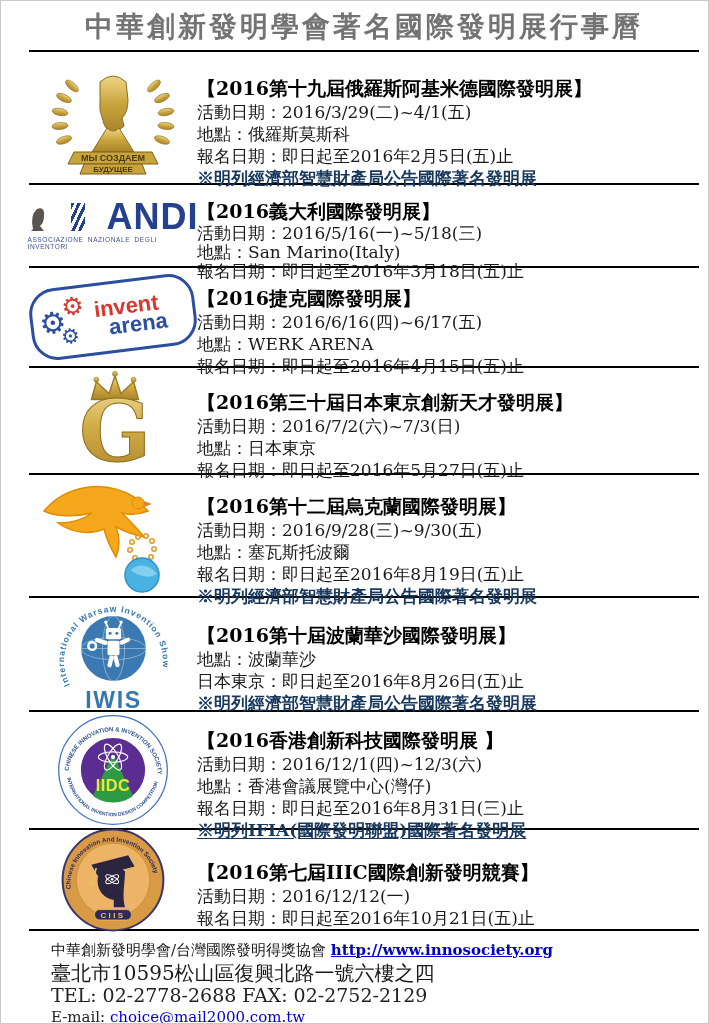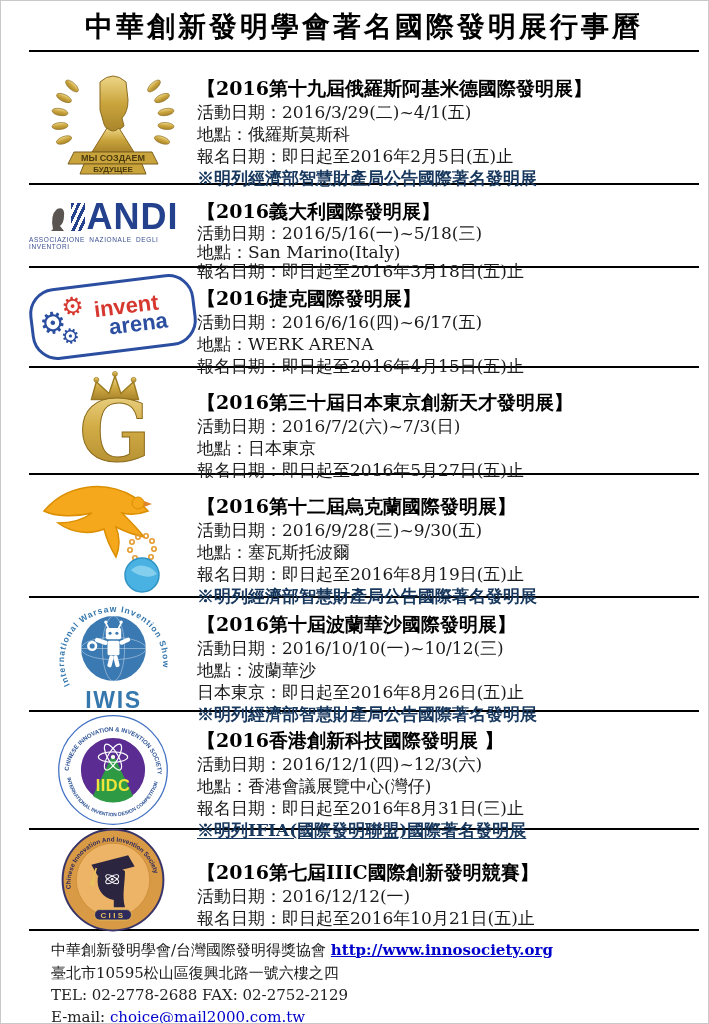--- a/index.html
+++ b/index.html
@@ -3,35 +3,35 @@
 <meta charset="utf-8">
 <style>
   html,body{margin:0;padding:0;background:#fff;}
   .page{
     position:relative;width:709px;height:1024px;margin:0;overflow:hidden;
     background:#ffffff;border:1px solid #c9c9c9;box-sizing:border-box;
     font-family:"DejaVu Serif","Liberation Serif",serif;color:#111;
   }
   .hdr{height:51px;margin:0 9px 0 28px;border-bottom:2px solid #000;box-sizing:border-box;}
   .hdr h1{margin:0;padding-top:9px;text-align:center;font-size:28px;line-height:34px;
-    font-weight:bold;letter-spacing:3px;color:#000000;}
+    font-weight:bold;letter-spacing:3px;color:#737373;}
   .row{display:flex;align-items:center;margin:0 9px 0 28px;border-bottom:2px solid #000;
     box-sizing:border-box;}
   #r1{height:133px}#r2{height:83px}#r3{height:100px}#r4{height:107px}
   #r5{height:123px}#r6{height:114px}#r7{height:118px}#r8{height:101px}
   .logo-cell{width:168px;min-width:168px;display:flex;align-items:center;justify-content:center;}
   .text-cell{flex:1;display:flex;flex-direction:column;justify-content:center;
     font-size:17px;line-height:22px;color:#1a1a1a;}
   #r2 .text-cell{line-height:19px;}
   .evt-title{font-size:19px;font-weight:bold;line-height:25px;color:#000;margin-top:29px;}
   .note{color:#17375D;font-weight:bold;}
   .note-u{text-decoration:underline;text-underline-offset:2px;}
   
   .andi{display:flex;flex-direction:column;align-items:center;}
-  .andi-row{display:flex;align-items:flex-end;}
+  .andi-row{display:flex;align-items:flex-end;gap:20px;}
   .andi-hatch{width:14px;height:28px;margin:0 2px 2px 3px;
     background:repeating-linear-gradient(115deg,#23418D 0 3px,#ffffff 3px 6px);}
   .andi-word{font-family:"Liberation Sans",sans-serif;font-weight:900;font-size:36px;
     line-height:32px;color:#23418D;letter-spacing:1px;}
   .andi-caption{font-family:"Liberation Sans",sans-serif;font-size:6.5px;letter-spacing:.6px;
     word-spacing:2px;color:#3b4f93;margin-top:3px;}
   
   .ia-box{width:148px;height:62px;border:3px solid #2B4EA0;border-radius:26px;
     transform:rotate(-7deg);display:flex;align-items:center;padding:2px 6px;background:#fff;}
   .ia-gears{position:relative;width:56px;height:60px;font-family:"DejaVu Sans",sans-serif;}
@@ -40,22 +40,22 @@
   .g2{left:24px;top:2px;font-size:25px;color:#D6372E;}
   .g3{left:20px;top:34px;font-size:21px;color:#2B4EA0;}
   .ia-words{display:flex;flex-direction:column;font-family:"Liberation Sans",sans-serif;font-weight:800;}
   .ia-invent{color:#D6372E;font-size:22px;line-height:19px;}
   .ia-arena{color:#2B4EA0;font-size:22px;line-height:19px;margin-left:13px;}
   
   .footer{padding:7px 20px 0 50px;}
   .f-line1{font-size:15px;line-height:24px;}
   .f-org{color:#1a1a1a;}
   .f-url{color:#0000CC;font-weight:bold;text-decoration:underline;cursor:pointer;}
-  .f-addr{font-size:15px;line-height:22px;color:#1a1a1a;}
-  .f-tel{font-size:15px;line-height:22px;color:#222;}
+  .f-addr{font-size:20px;line-height:22px;color:#1a1a1a;}
+  .f-tel{font-size:19px;line-height:22px;color:#222;}
   .f-email{font-size:15px;line-height:22px;color:#222;}
   .f-email a{color:#0000CC;text-decoration:underline;cursor:pointer;}
 </style>
 </head>
 <body>
 
 <div class="page">
 
   <div class="hdr">
     <h1>中華創新發明學會著名國際發明展行事曆</h1>
@@ -226,21 +226,20 @@
           <rect x="86" y="66" width="5" height="14" rx="2" transform="rotate(-14 88 73)"></rect>
         </g>
         <circle cx="60" cy="55" r="3" fill="#3A79B2"></circle>
         <circle cx="81" cy="40" r="1.8" fill="#3A79B2"></circle>
           <circle cx="89" cy="40" r="1.8" fill="#3A79B2"></circle>
         <text x="85" y="128" text-anchor="middle" font-size="27" font-weight="900" fill="#3578AE" letter-spacing="2" font-family="Liberation Sans, sans-serif">IWIS</text>
       </svg>
     </div>
     <div class="text-cell">
       <div class="evt-title">【2016第十屆波蘭華沙國際發明展】</div>
-      <div>活動日期：2016/10/10(一)~10/12(三)</div>
       <div>地點：波蘭華沙</div>
       <div>日本東京：即日起至2016年8月26日(五)止</div>
       <div class="note">※明列經濟部智慧財產局公告國際著名發明展</div>
     </div>
   </div>
 
   <div class="row" id="r7">
     <div class="logo-cell">
       <svg width="112" height="112" viewBox="0 0 130 130">
         <circle cx="65" cy="65" r="63" fill="#ffffff" stroke="#4472C4" stroke-width="1.5"></circle>

